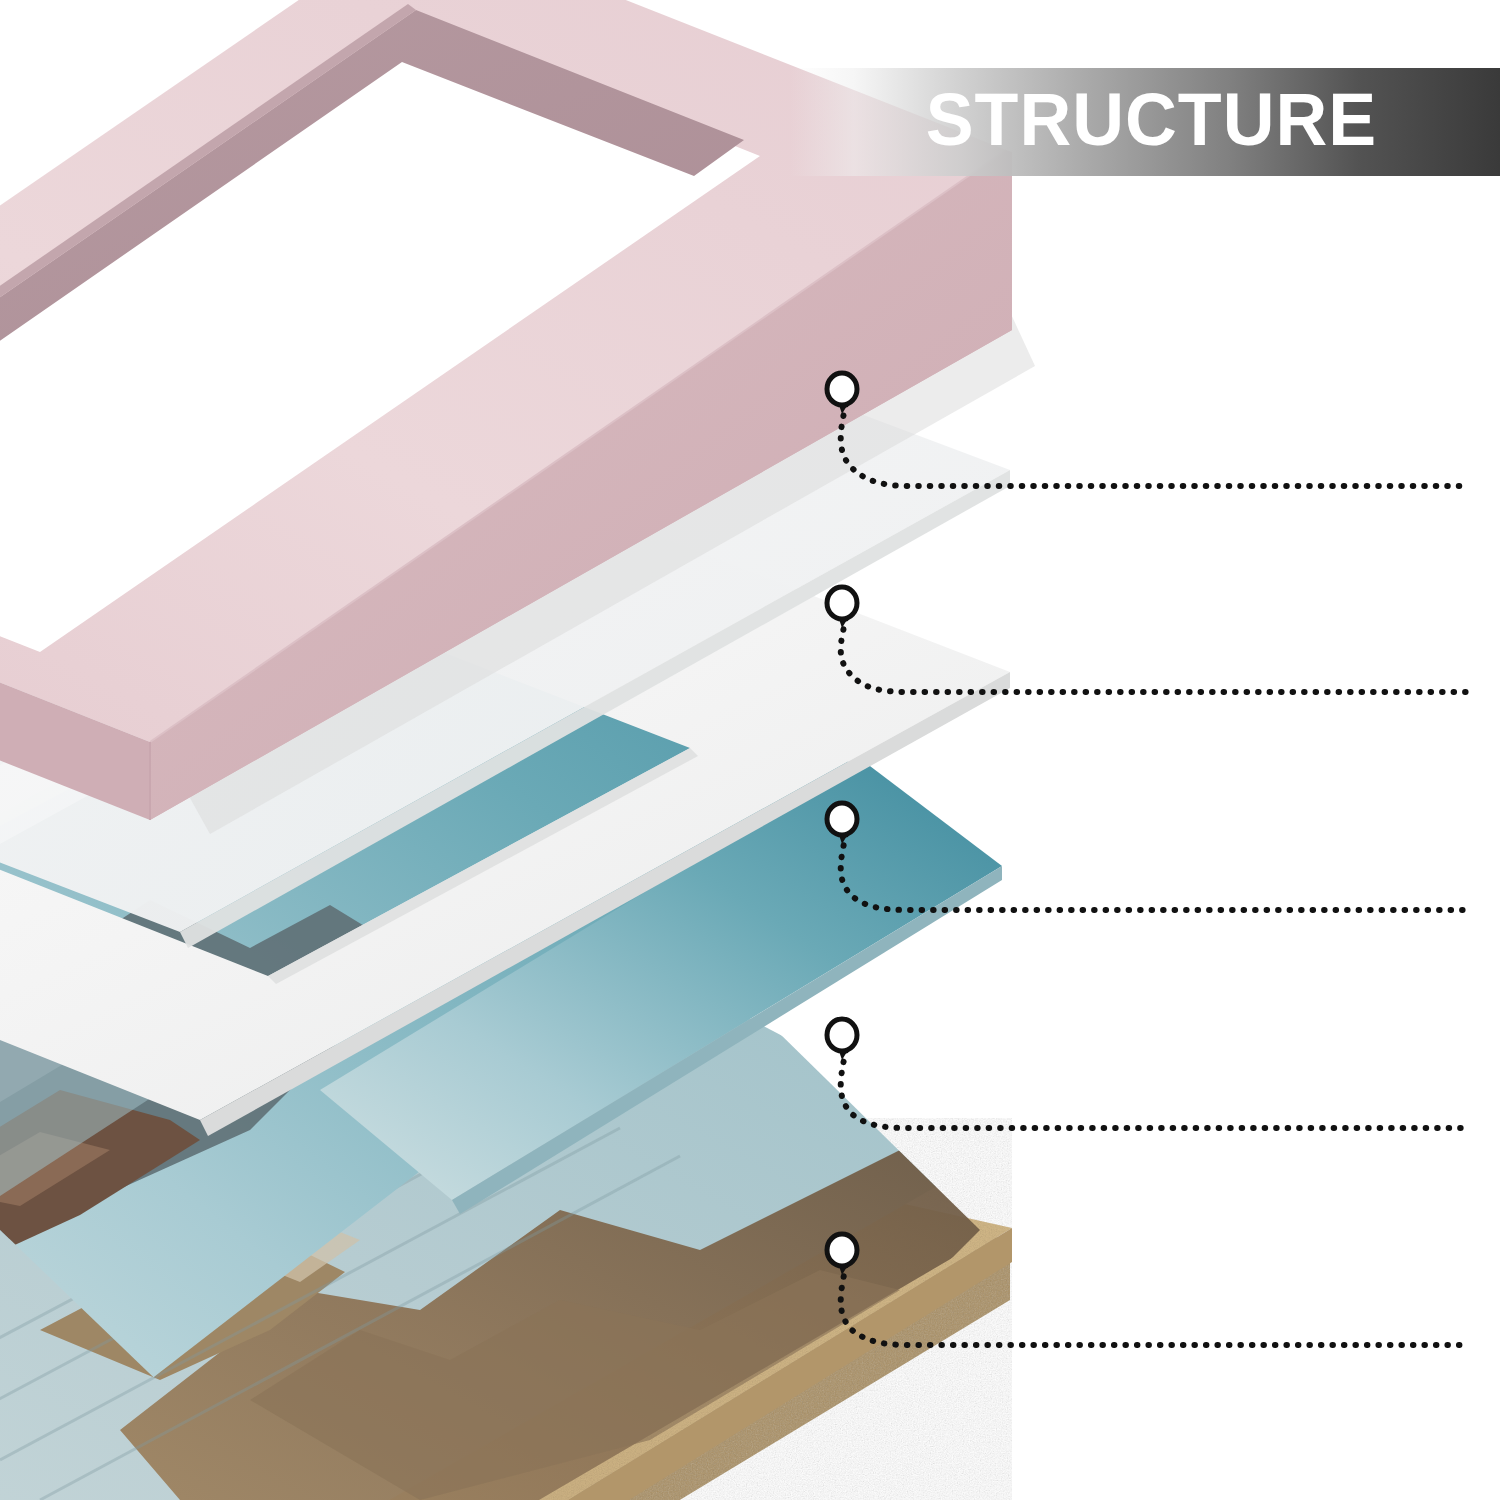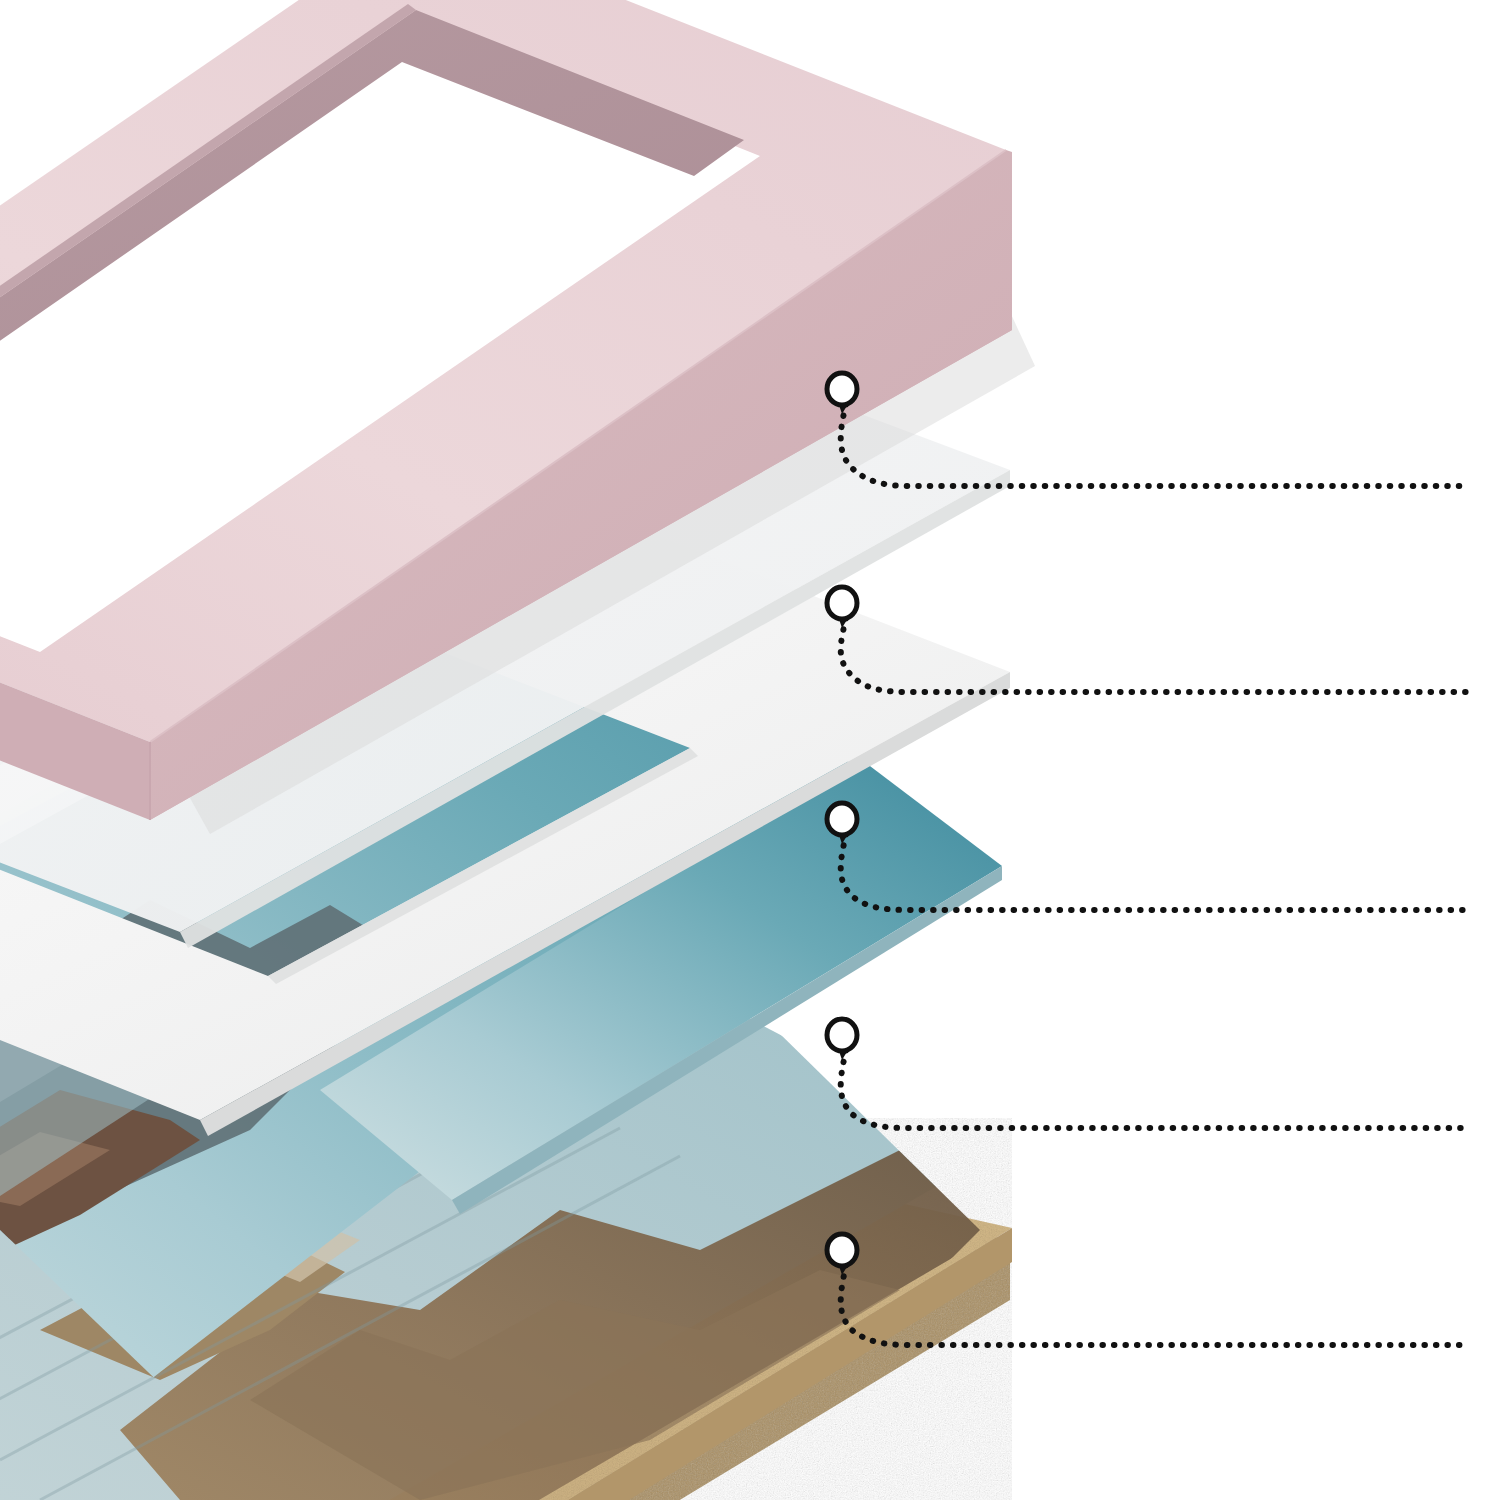--- a/index.html
+++ b/index.html
@@ -222,20 +222,24 @@
       <polygon points="1006,150 1012,152 1012,330 150,820 150,742" fill="url(#gFrameSide)"></polygon>
 
       <polygon points="150,742 1012,152 1012,330 150,820" fill="url(#gFrameSide)"></polygon>
       <polygon points="-440,508 150,742 150,820 -440,586" fill="#cfaeb5"></polygon>
 
       <line x1="150" y1="742" x2="1006" y2="150" stroke="#dcc0c6" stroke-width="2"></line>
       <line x1="150" y1="742" x2="150" y2="820" stroke="#c9a7af" stroke-width="2"></line>
     </g>
   </svg>
 
+  <div class="banner">
+    <div class="banner-bg"></div>
+    <div class="banner-title">STRUCTURE</div>
+  </div>
 
   <svg id="callout-lines" style="position:absolute;inset:0;width:1500px;height:1500px;" viewBox="0 0 1500 1500">
     <g fill="none" stroke="#111111" stroke-width="6" stroke-linecap="round" stroke-dasharray="0.5 11">
 
       <path d="M846,404 C840,430 836,452 852,468 C866,482 886,486 908,486 L1470,486"></path>
 
       <path d="M846,618 C840,644 836,660 852,676 C866,690 886,692 908,692 L1470,692"></path>
 
       <path d="M846,834 C840,862 836,880 852,896 C866,908 886,910 908,910 L1470,910"></path>
 

